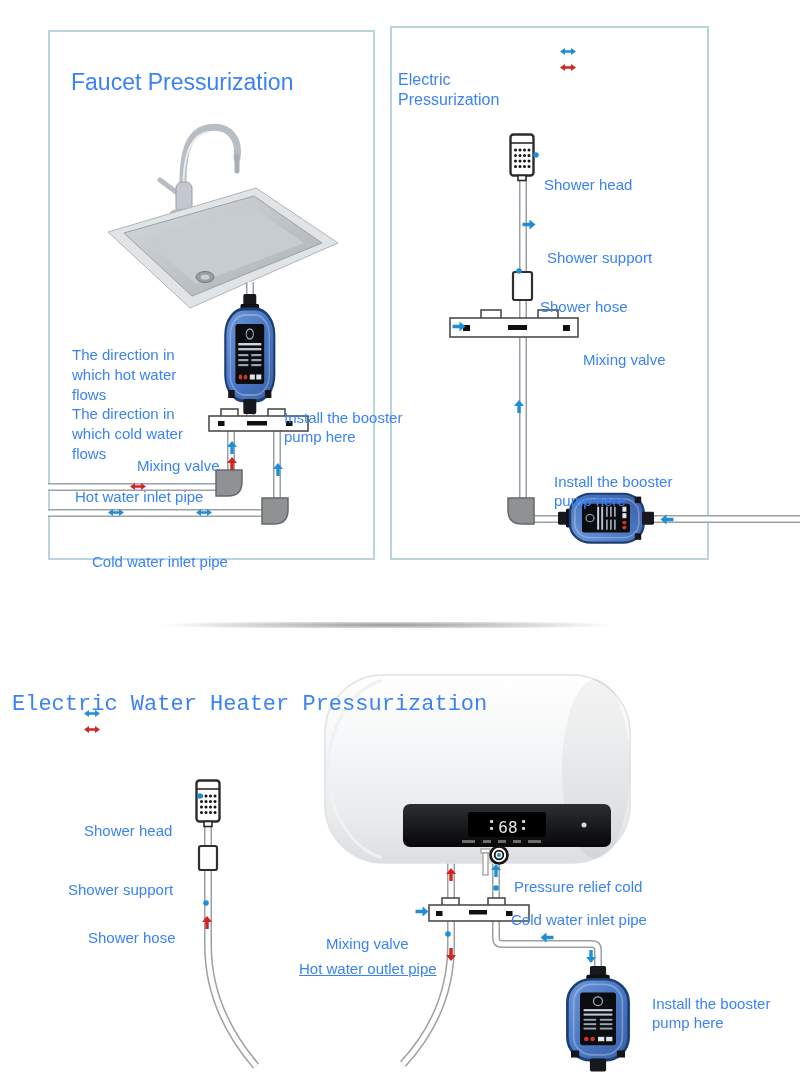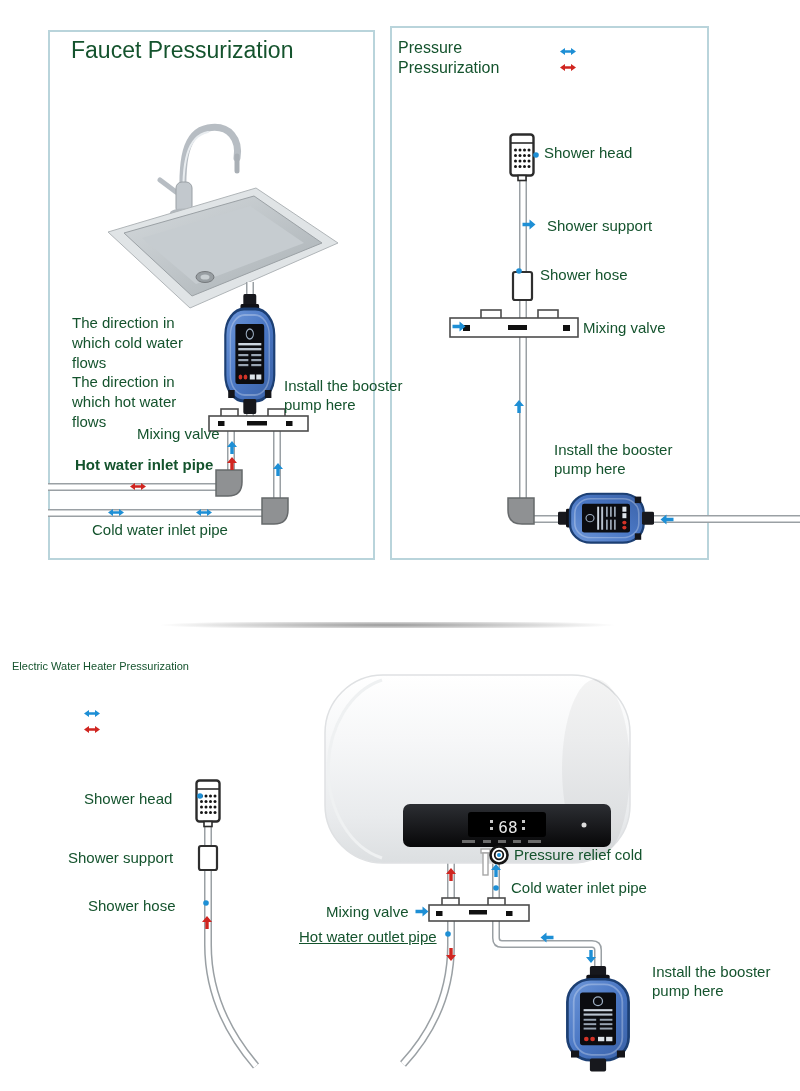--- a/index.html
+++ b/index.html
@@ -4,35 +4,35 @@
 <style>
   html,body{margin:0;padding:0;background:#fff;}
   .stage{position:relative;width:800px;height:1091px;background:#fff;overflow:hidden;
          font-family:"Liberation Sans",sans-serif;color:#1f1f1f;}
   .box{position:absolute;border:2px solid #b9d4db;background:#fff;box-sizing:border-box;}
   #box-faucet{left:48px;top:30px;width:327px;height:530px;}
   #box-sprinkler{left:390px;top:26px;width:319px;height:534px;}
   #divider{position:absolute;left:95px;top:622px;width:585px;height:6px;
     background:radial-gradient(ellipse 50% 100% at 50% 50%, rgba(70,70,70,.55), rgba(110,110,110,.22) 55%, rgba(255,255,255,0) 78%);}
   svg.overlay{position:absolute;left:0;top:0;}
-  .lbl{position:absolute;font-size:15px;line-height:1.28;color:#14532d;}
+  .lbl{position:absolute;font-size:15px;line-height:1.28;color:#3b82f6;margin-top:32px;}
   .lbl p{margin:0;}
   #l-ft{left:71px;top:36px;font-size:23px;}
   #l-dir{left:72px;top:313px;width:138px;line-height:1.32;}
   #l-ins1{left:284px;top:376px;width:152px;}
   #l-mx1{left:137px;top:424px;}
-  #l-hi{left:75px;top:455px;font-weight:bold;}
+  #l-hi{left:75px;top:455px;}
   #l-ci{left:92px;top:520px;}
   #l-st{left:398px;top:38px;width:132px;font-size:16px;}
   #l-sh2{left:544px;top:143px;}
   #l-ss2{left:547px;top:216px;}
   #l-shh2{left:540px;top:265px;}
   #l-mx2{left:583px;top:318px;}
   #l-ins2{left:554px;top:440px;width:152px;}
-  #l-ht{left:12px;top:659px;font-size:11px;}
+  #l-ht{left:12px;top:659px;font-size:22px;font-family:Liberation Mono, monospace;}
   #l-sh3{left:84px;top:789px;}
   #l-ss3{left:68px;top:848px;}
   #l-shh3{left:88px;top:896px;}
   #l-prv{left:514px;top:845px;}
   #l-ci3{left:511px;top:878px;}
   #l-mx3{left:326px;top:902px;}
   #l-ho3{left:299px;top:927px;text-decoration:underline;}
   #l-ins3{left:652px;top:962px;width:145px;}
   .po{fill:none;stroke:#9aa0a4;stroke-width:8;}
   .pi{fill:none;stroke:#ffffff;stroke-width:5;}
@@ -275,29 +275,29 @@
       <circle cx="496" cy="888" r="2.8" fill="#1e8fd5"></circle>
       <circle cx="448" cy="934" r="2.8" fill="#1e8fd5"></circle>
       <use href="#arrUp" fill="#1e8fd5" transform="translate(417,905) rotate(90,5,6.5)"></use>
       <use href="#arrUp" fill="#1e8fd5" transform="translate(542,931) rotate(-90,5,6.5)"></use>
       <use href="#arrUp" fill="#1e8fd5" transform="translate(586,950) rotate(180,5,6.5)"></use>
     </g>
   </svg>
 
   <div class="lbl" id="l-ft">Faucet Pressurization</div>
   <div class="lbl" id="l-dir">
+    <p>The direction in which hot water flows</p>
     <p>The direction in which cold water flows</p>
-    <p>The direction in which hot water flows</p>
   </div>
   <div class="lbl" id="l-ins1">Install the booster pump here</div>
   <div class="lbl" id="l-mx1">Mixing valve</div>
   <div class="lbl" id="l-hi">Hot water inlet pipe</div>
   <div class="lbl" id="l-ci">Cold water inlet pipe</div>
 
-  <div class="lbl" id="l-st">Pressure Pressurization</div>
+  <div class="lbl" id="l-st">Electric Pressurization</div>
   <div class="lbl" id="l-sh2">Shower head</div>
   <div class="lbl" id="l-ss2">Shower support</div>
   <div class="lbl" id="l-shh2">Shower hose</div>
   <div class="lbl" id="l-mx2">Mixing valve</div>
   <div class="lbl" id="l-ins2">Install the booster pump here</div>
 
   <div class="lbl" id="l-ht">Electric Water Heater Pressurization</div>
   <div class="lbl" id="l-sh3">Shower head</div>
   <div class="lbl" id="l-ss3">Shower support</div>
   <div class="lbl" id="l-shh3">Shower hose</div>

